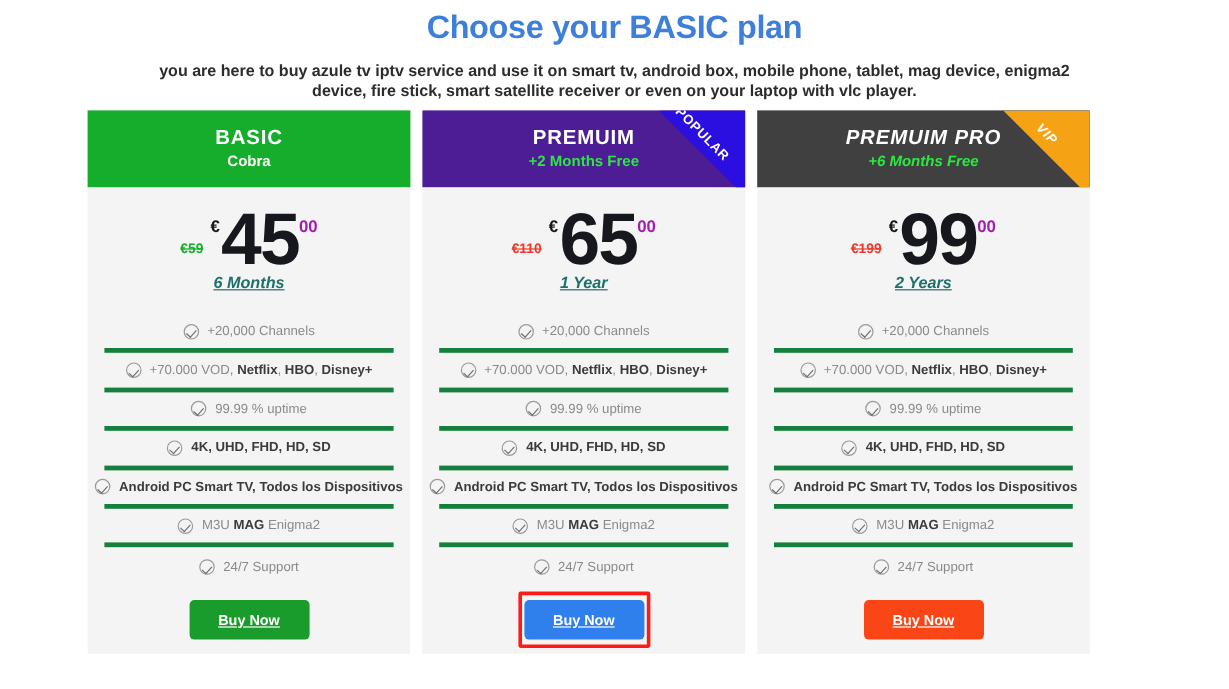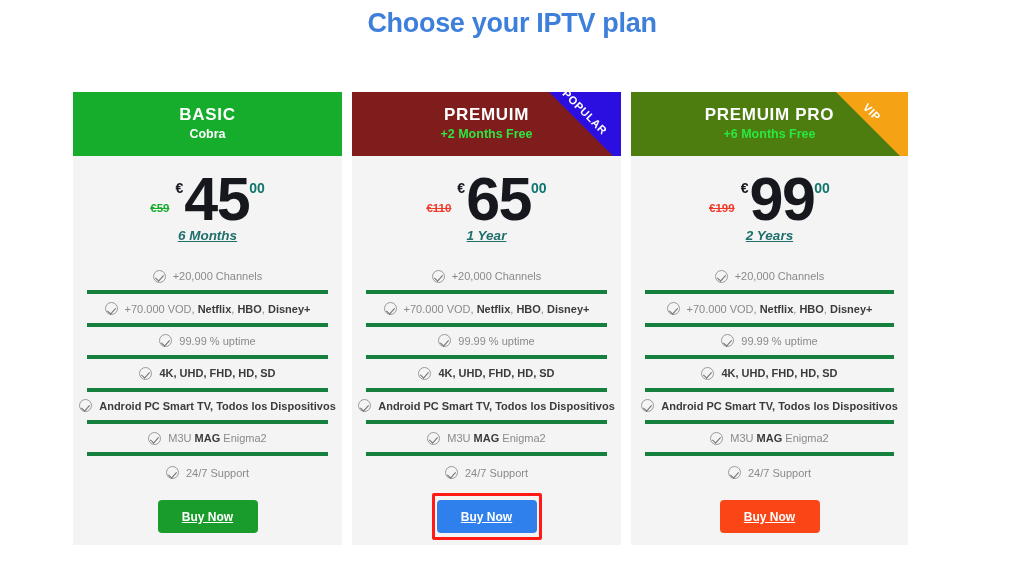--- a/index.html
+++ b/index.html
@@ -87,21 +87,21 @@
   }
   .cur {
     font-size: 14px; font-weight: bold; color: #16181d;
     margin-top: 2px; margin-right: 1px;
   }
   .amount {
     font-size: 61px; font-weight: bold; line-height: 42px;
     color: #16181d; letter-spacing: -1.5px;
   }
   .cents {
-    font-size: 14px; font-weight: bold; color: #0f766e;
+    font-size: 14px; font-weight: bold; color: #a21caf;
     margin-top: 2px;
   }
   .period {
     position: absolute; left: 0; right: 0; top: 56px;
     text-align: center;
     font-size: 13.5px; font-weight: bold; font-style: italic;
     color: #1f6f6b;
     text-decoration: underline;
     cursor: pointer;
   }
@@ -155,21 +155,22 @@
     border: 3px solid #ff1a16;
     border-radius: 2px;
     pointer-events: none;
   }
 </style>
 </head>
 <body>
 
 <div class="page">
 
-  <div class="page-title">Choose your IPTV plan</div>
+  <div class="page-title">Choose your BASIC plan</div>
+  <div class="page-subtitle">you are here to buy azule tv iptv service and use it on smart tv, android box, mobile phone, tablet, mag device, enigma2 device, fire stick, smart satellite receiver or even on your laptop with vlc player.</div>
 
   <div class="cards" id="cards">
       <div class="card">
         <div class="card-header" style="background: rgb(21, 173, 43);">
           <div class="plan-name">BASIC</div>
           <div class="plan-sub" style="color: rgb(255, 255, 255);">Cobra</div>
         </div>
         <div class="price-block">
           <div class="price-row">
             <span class="old-price" style="color: rgb(21, 173, 43);">€59</span>
@@ -207,21 +208,21 @@
           <div class="feature">
             <span class="check"></span>
             <span class="feature-text">24/7 Support</span>
           </div>
         </div>
         <div class="buy-wrap">
           <button class="buy-btn" style="background: rgb(26, 156, 44);">Buy Now</button>
         </div>
       </div>
       <div class="card">
-        <div class="card-header" style="background: #7f1d1d;">
+        <div class="card-header" style="background: #4c1d95;">
           <div class="plan-name">PREMUIM</div>
           <div class="plan-sub" style="color: rgb(43, 232, 64);">+2 Months Free</div>
           <div class="ribbon" style="border-width: 0px 72px 72px 0px; border-color: transparent rgb(43, 15, 224) transparent transparent;"></div>
           <div class="ribbon-text">POPULAR</div>
         </div>
         <div class="price-block">
           <div class="price-row">
             <span class="old-price" style="color: rgb(240, 57, 43);">€110</span>
             <span class="cur">€</span>
             <span class="amount">65</span>
@@ -258,21 +259,21 @@
             <span class="check"></span>
             <span class="feature-text">24/7 Support</span>
           </div>
         </div>
         <div class="buy-wrap">
           <button class="buy-btn" style="background: rgb(47, 127, 237);">Buy Now</button>
           <div class="focus-ring"></div>
         </div>
       </div>
       <div class="card wide">
-        <div class="card-header" style="background: #4d7c0f;">
+        <div class="card-header" style="background: #404040; font-style: italic;">
           <div class="plan-name">PREMUIM PRO</div>
           <div class="plan-sub" style="color: rgb(43, 232, 64);">+6 Months Free</div>
           <div class="ribbon" style="border-width: 0px 72px 72px 0px; border-color: transparent rgb(245, 162, 20) transparent transparent;"></div>
           <div class="ribbon-text">VIP</div>
         </div>
         <div class="price-block">
           <div class="price-row">
             <span class="old-price" style="color: rgb(240, 57, 43);">€199</span>
             <span class="cur">€</span>
             <span class="amount">99</span>

